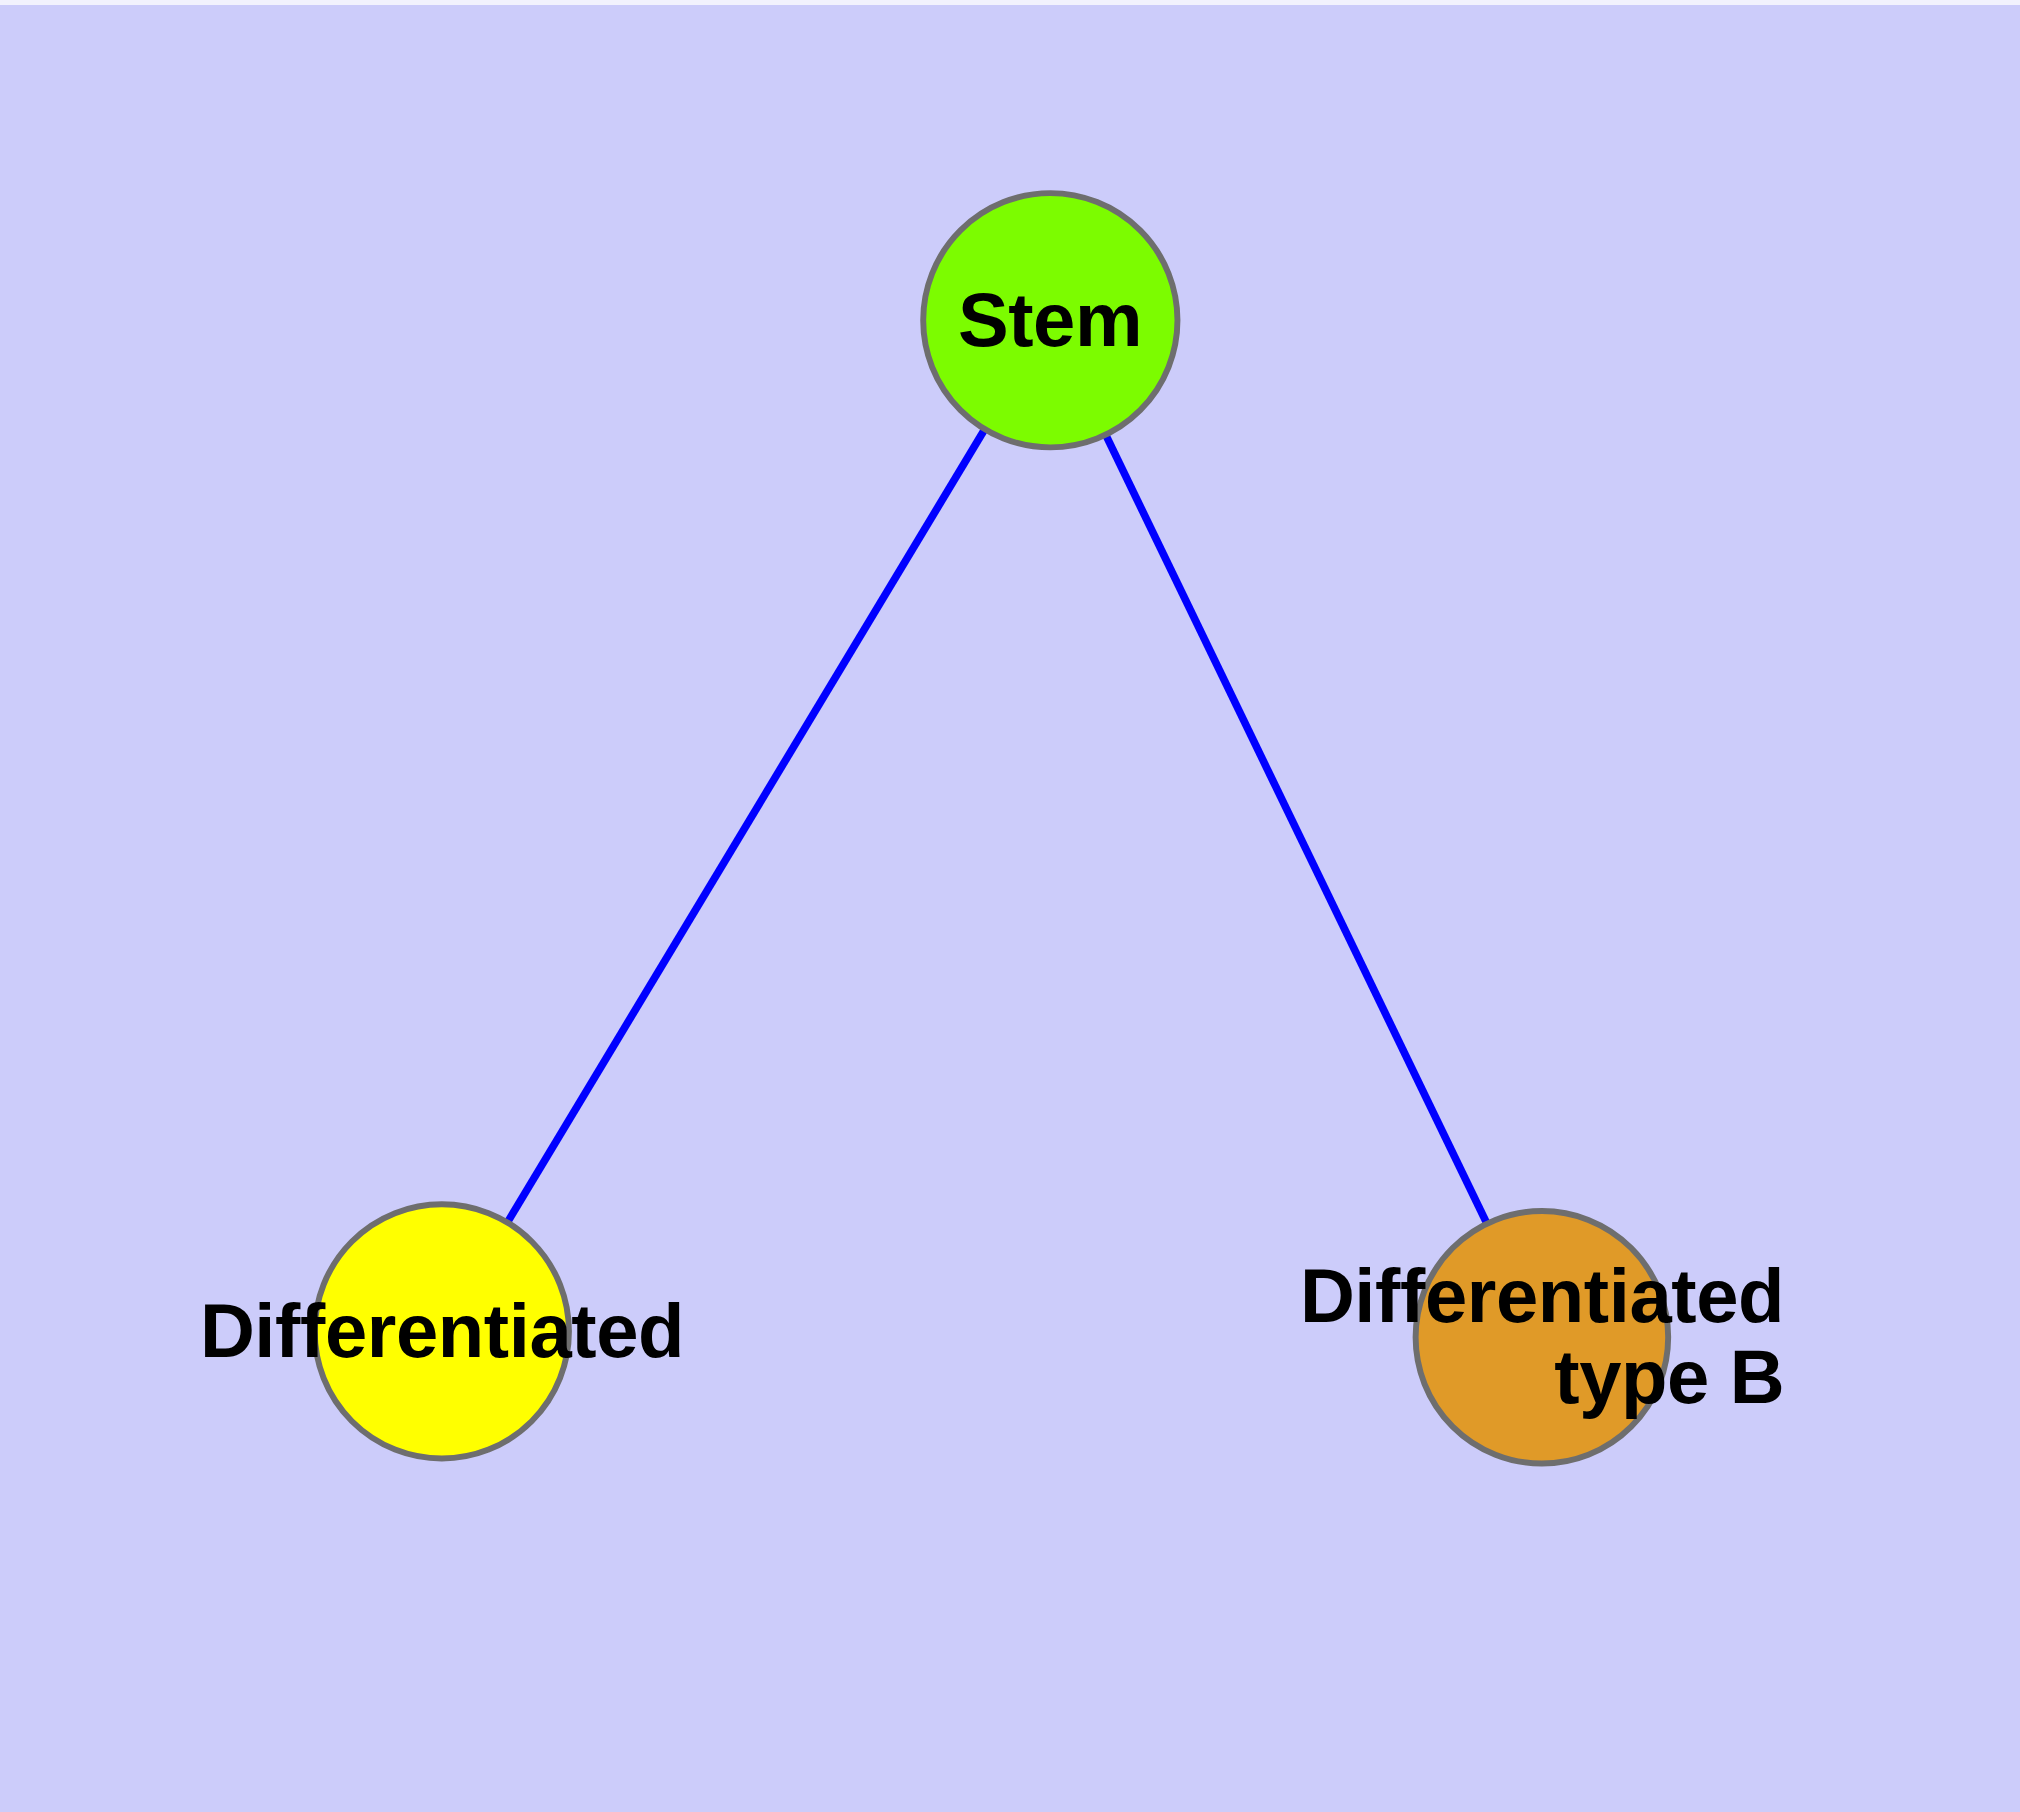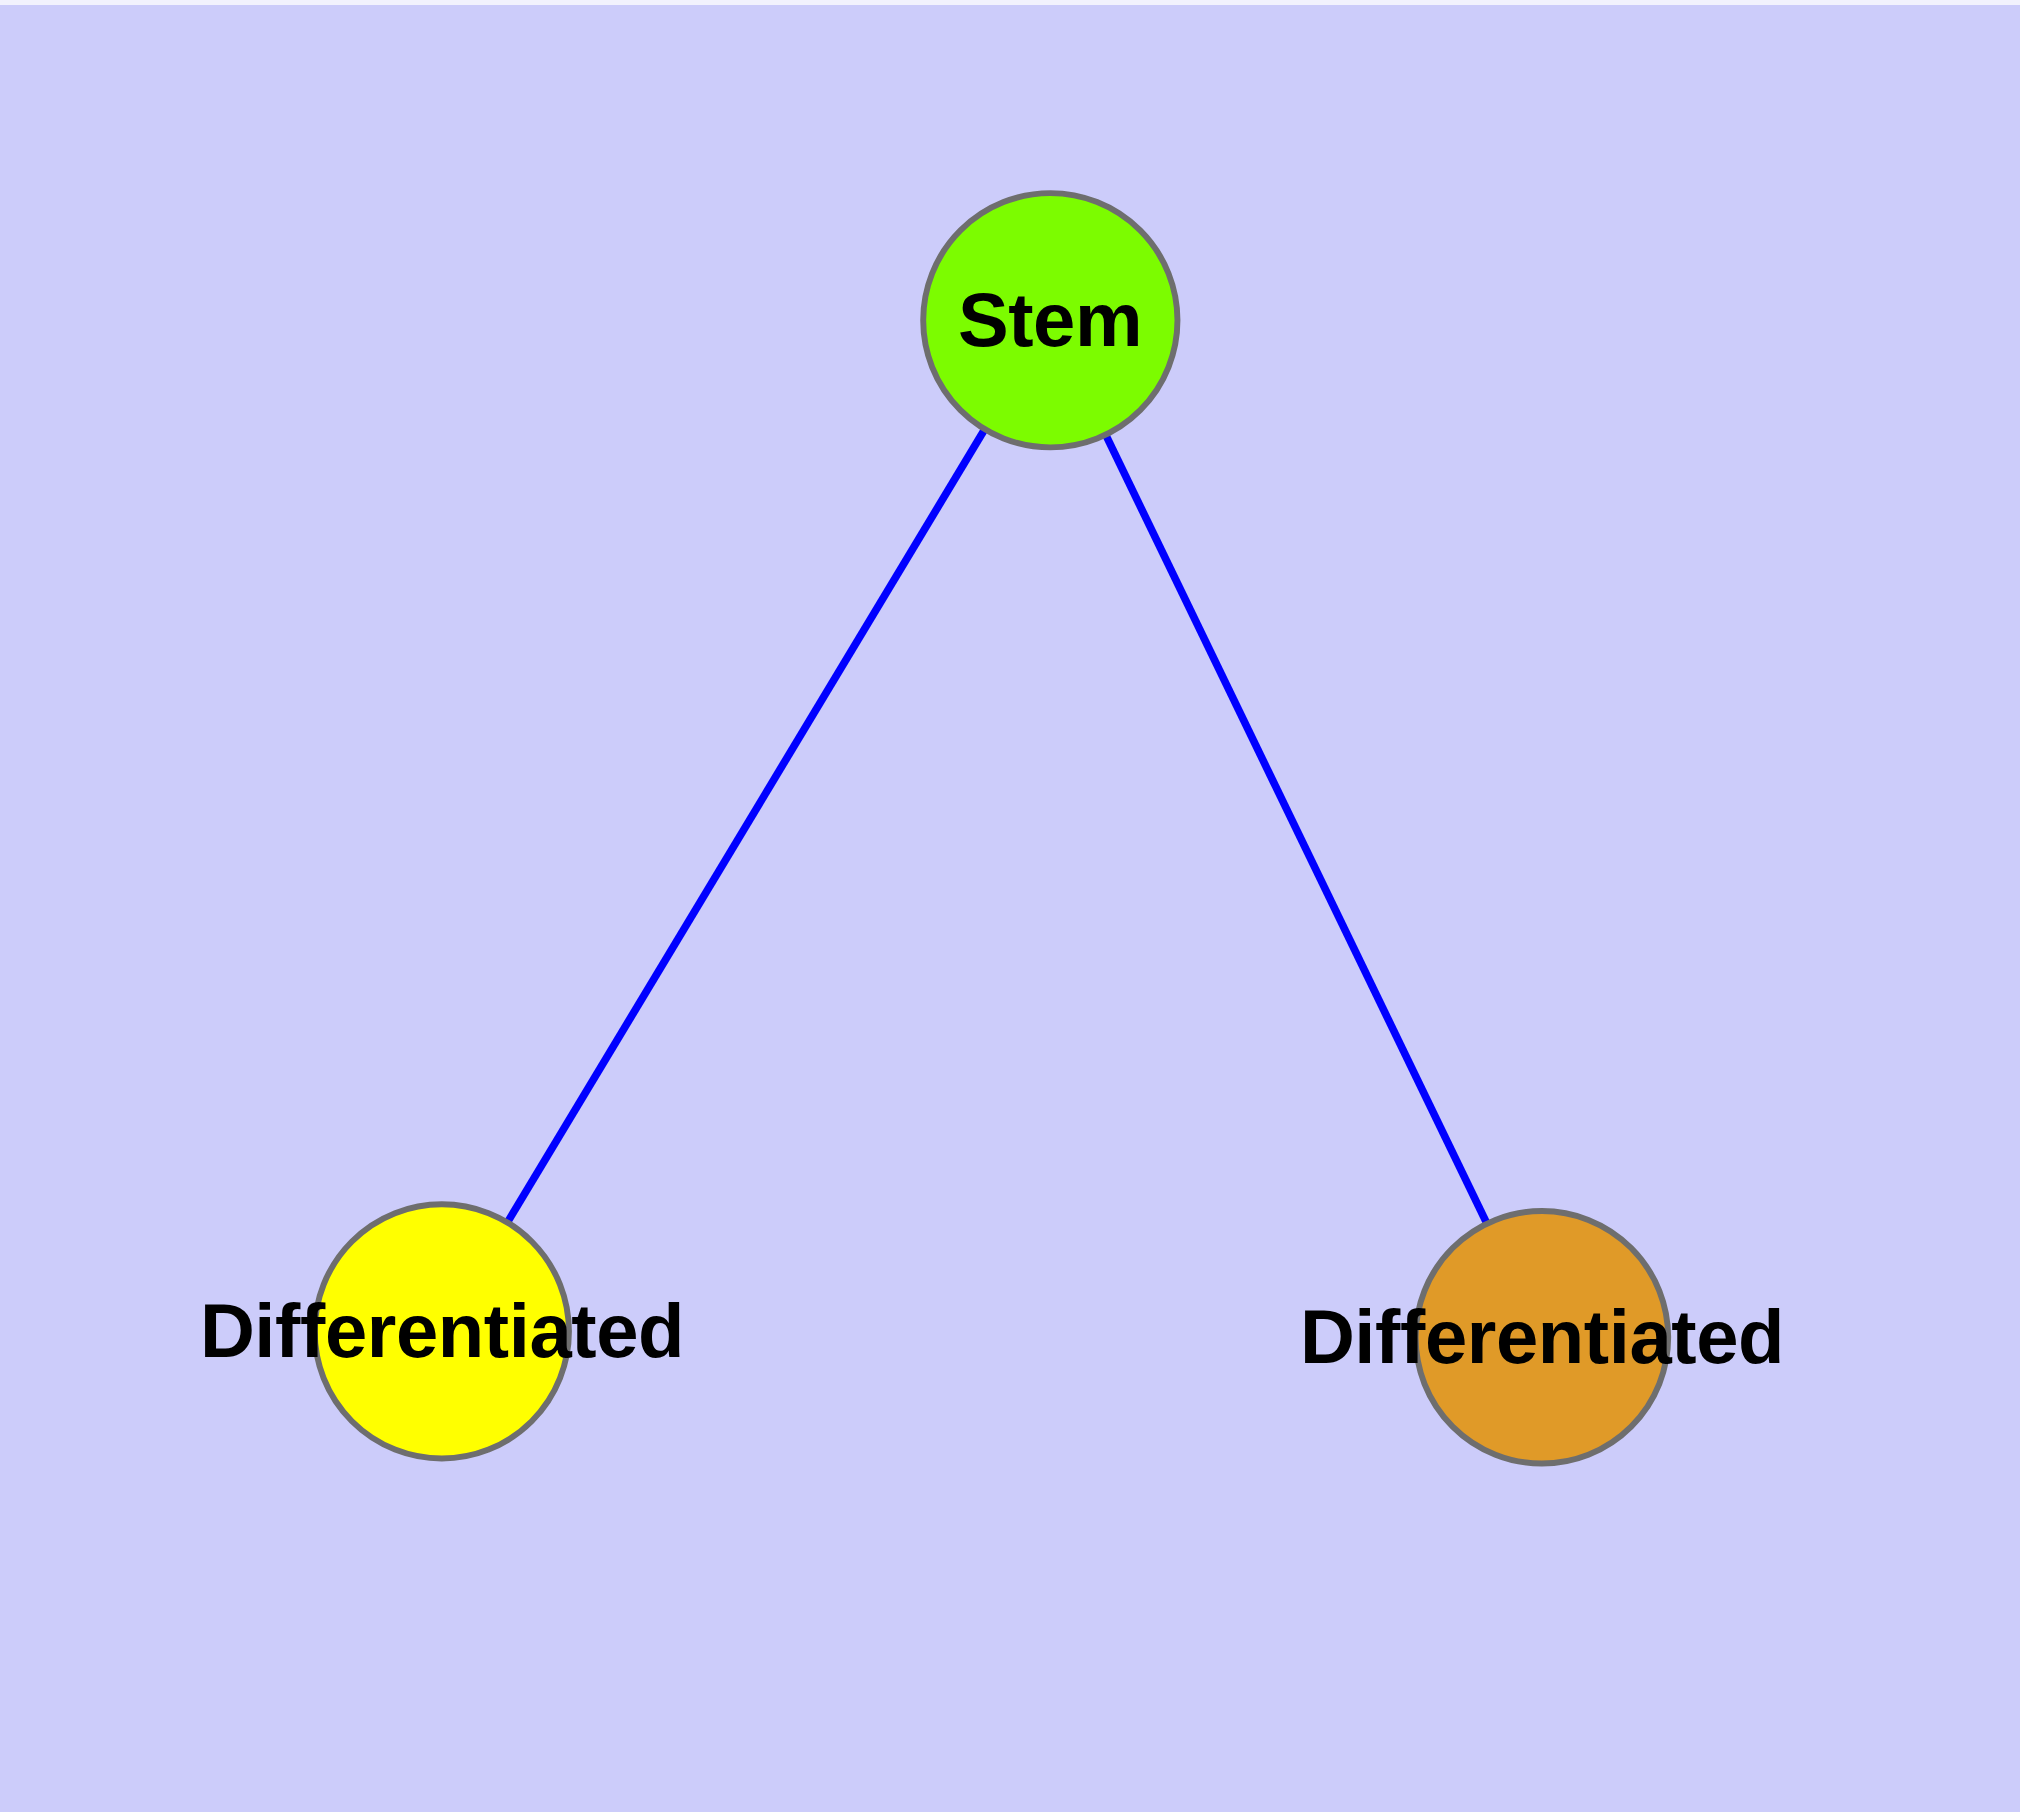--- a/index.html
+++ b/index.html
@@ -59,17 +59,18 @@
 
   <div id="label-layer">
       <div class="node-label" style="left: 1050px; top: 315px;">
         <div>Stem</div>
       </div>
       <div class="node-label" style="left: 442px; top: 1326px;">
         <div>Differentiated</div>
       </div>
       <div class="node-label" style="left: 1542px; top: 1332px;">
         <div>Differentiated</div>
+        <div>type B</div>
       </div>
     </div>
 
 </div>
 
 
 </body></html>

